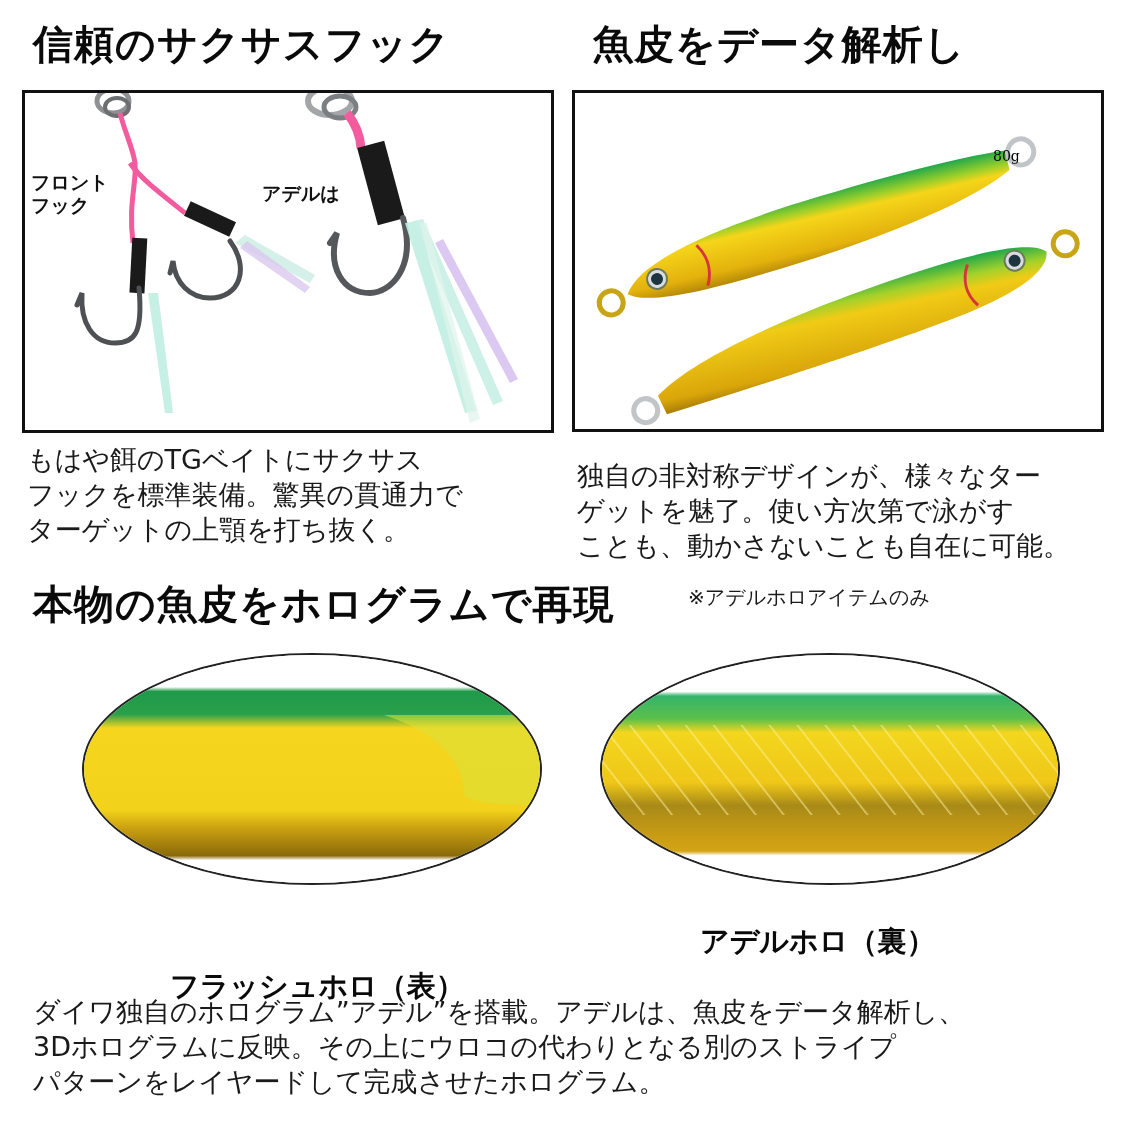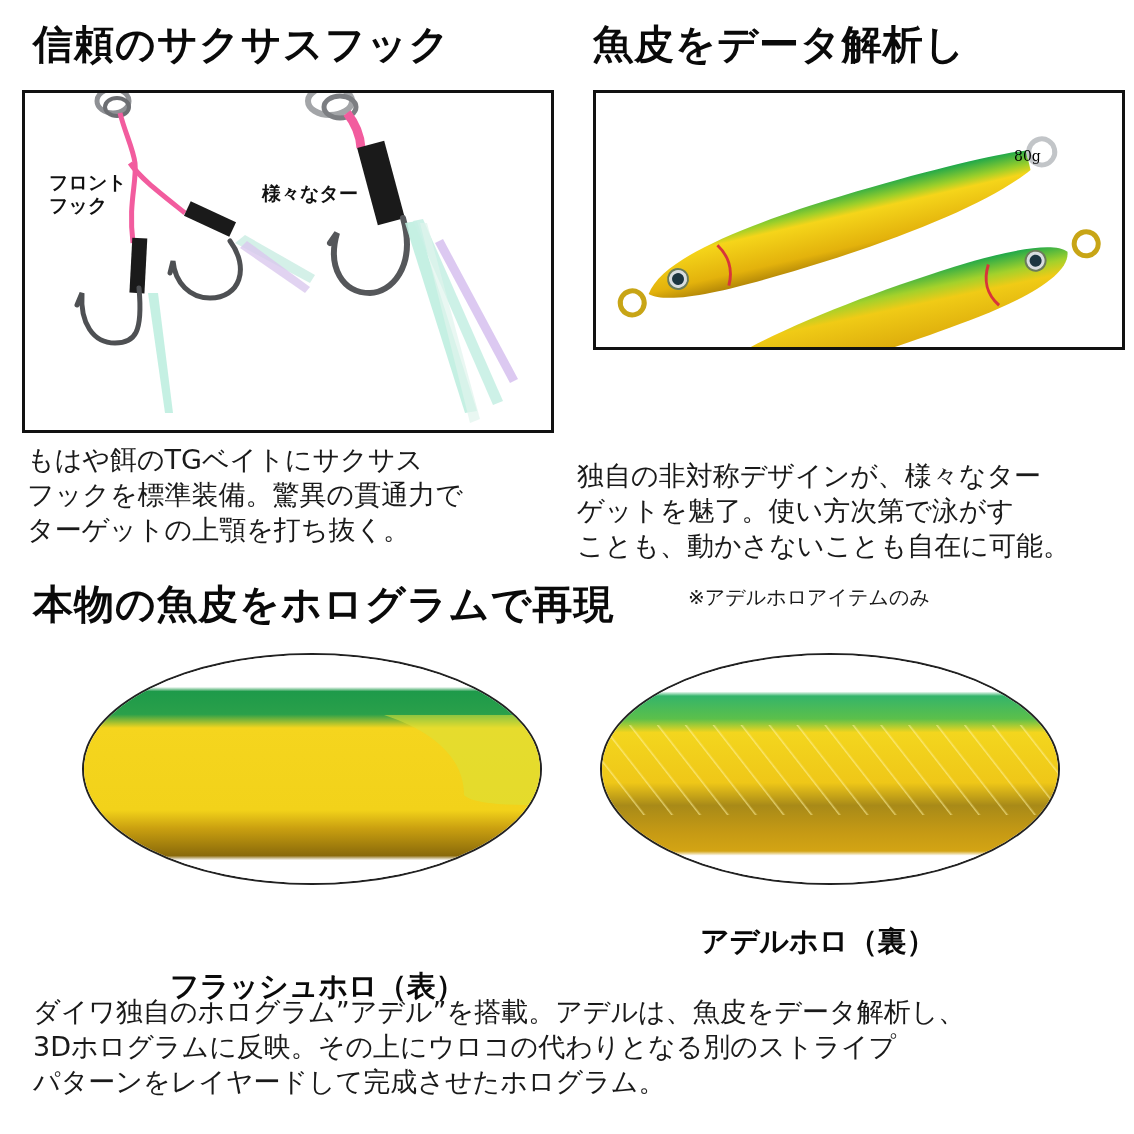--- a/index.html
+++ b/index.html
@@ -51,28 +51,28 @@
 
     <rect x="342" y="50" width="28" height="80" fill="#1a1a1a" transform="rotate(-15 356 90)"></rect>
 
     <path d="M378 125 C392 175, 365 200, 345 200 C318 200, 302 175, 312 140 L305 150" stroke="#55575a" stroke-width="6" fill="none" stroke-linecap="round"></path>
 
     <path d="M380 130 L440 320 L452 318 L392 128 Z" fill="#bfeee0" opacity="0.9"></path>
     <path d="M388 128 L468 312 L478 308 L398 126 Z" fill="#c8f0e4" opacity="0.9"></path>
     <path d="M410 150 L485 290 L493 286 L418 146 Z" fill="#d6c0ee" opacity="0.85"></path>
     <path d="M395 130 L445 330 L455 326 L402 130 Z" fill="#e0f4ec" opacity="0.7"></path>
   </svg>
-  <div class="abs hook-label" style="left:24px; top:78px;">
+  <div class="abs hook-label" style="left:6px; top:78px;">
     <div>フロント</div>
     <div>フック</div>
   </div>
-  <div class="abs hook-label" style="left:237px; top:89px;">様々なター</div>
+  <div class="abs hook-label" style="left:237px; top:89px;">アデルは</div>
 </div>
 
-<div class="abs frame" style="left:593px; top:90px; width:532px; height:260px;text-align:center;">
+<div class="abs frame" style="left:572px; top:90px; width:532px; height:342px;text-align:center;">
   <svg width="526" height="336" viewBox="0 0 526 336">
     <defs>
       <linearGradient id="jig1" x1="0" y1="0" x2="0" y2="1">
         <stop offset="0" stop-color="#1fa84a"></stop>
         <stop offset="0.22" stop-color="#9bcf2a"></stop>
         <stop offset="0.35" stop-color="#f5d51a"></stop>
         <stop offset="0.8" stop-color="#e3b20c"></stop>
         <stop offset="1" stop-color="#b48808"></stop>
       </linearGradient>
       <linearGradient id="jig2" x1="0" y1="0" x2="0" y2="1">

